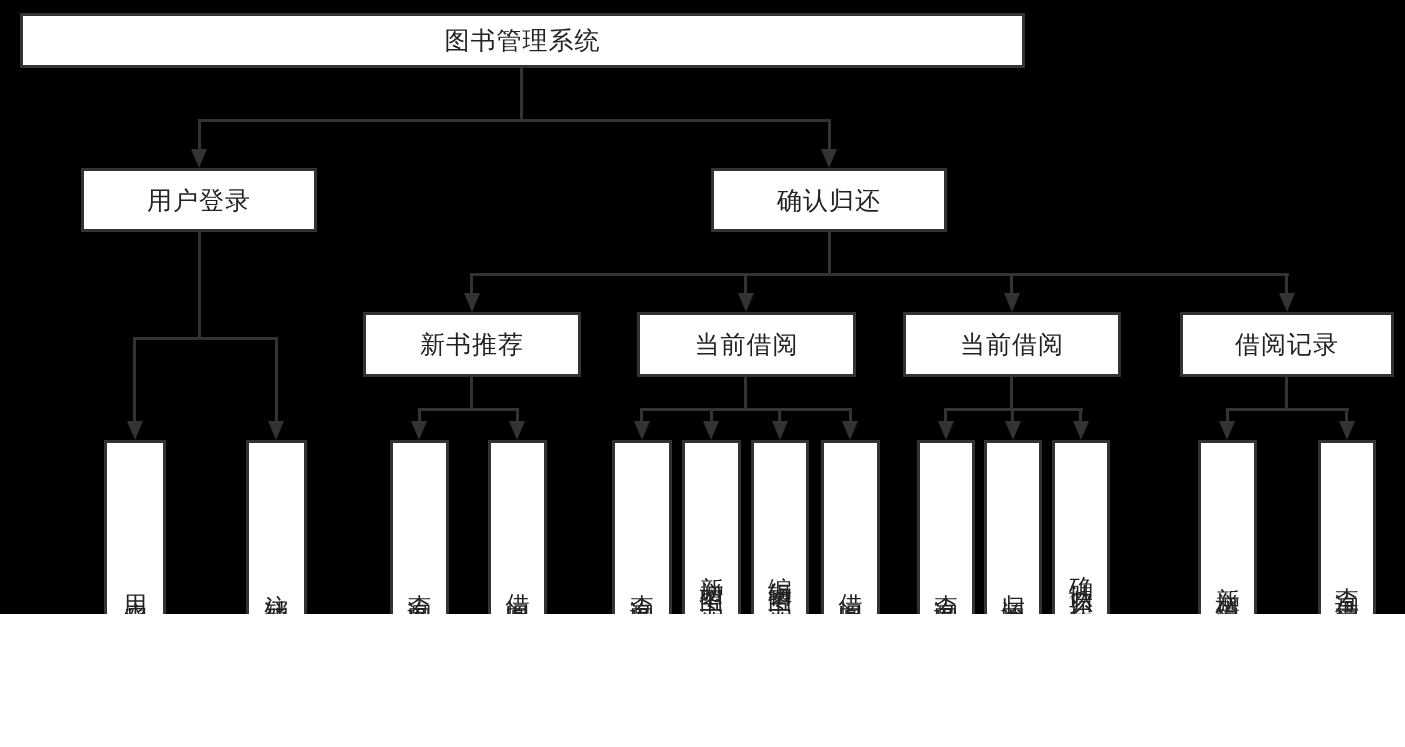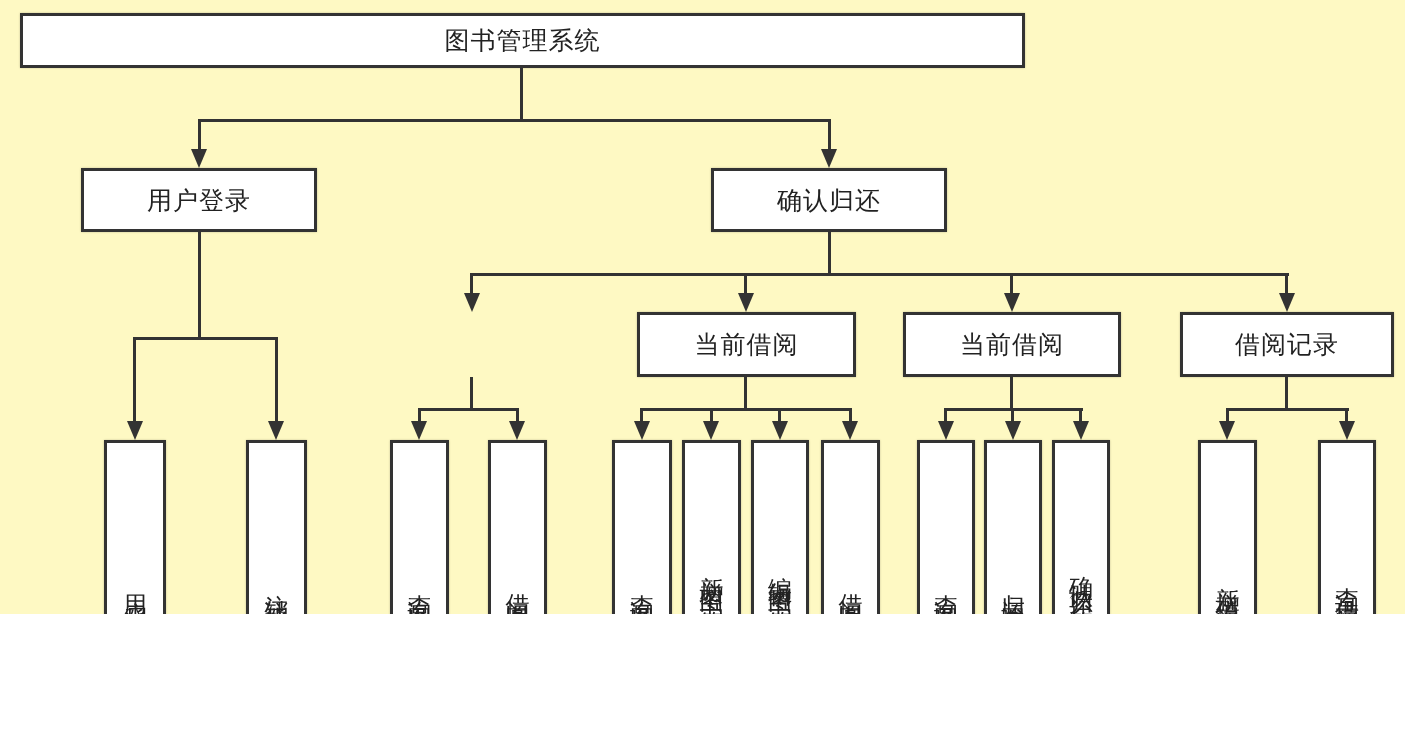--- a/index.html
+++ b/index.html
@@ -1,19 +1,19 @@
 <!DOCTYPE html>
 <html><head>
 <meta charset="utf-8">
 <style>
   html,body{margin:0;padding:0;background:#ffffff;}
   .canvas{
     position:relative;
     width:1405px;height:614px;
-    background:#fef9c3;
+    background:#000000;
     font-family:"Liberation Sans", sans-serif;
     overflow:hidden;
   }
   .node{
     position:absolute;
     background:#ffffff;
     border:3px solid #333333;
     box-sizing:border-box;
     display:flex;align-items:center;justify-content:center;
     box-shadow:0 0 2px rgba(0,0,0,0.22);
@@ -76,20 +76,23 @@
   <div class="hline" style="left:471px;top:273px;width:818px;"></div>
   <div class="vline" style="left:470px;top:273px;height:20px;"></div>
   <div class="arrow" style="left:464px;top:293px;"></div>
   <div class="vline" style="left:744px;top:273px;height:20px;"></div>
   <div class="arrow" style="left:738px;top:293px;"></div>
   <div class="vline" style="left:1010px;top:273px;height:20px;"></div>
   <div class="arrow" style="left:1004px;top:293px;"></div>
   <div class="vline" style="left:1285px;top:273px;height:20px;"></div>
   <div class="arrow" style="left:1279px;top:293px;"></div>
 
+  <div class="node" style="left:363px;top:312px;width:218px;height:65px;">
+    <span class="hlabel">新书推荐</span>
+  </div>
   <div class="node" style="left:637px;top:312px;width:219px;height:65px;">
     <span class="hlabel">当前借阅</span>
   </div>
   <div class="node" style="left:903px;top:312px;width:218px;height:65px;">
     <span class="hlabel">当前借阅</span>
   </div>
   <div class="node" style="left:1180px;top:312px;width:214px;height:65px;">
     <span class="hlabel">借阅记录</span>
   </div>
 

